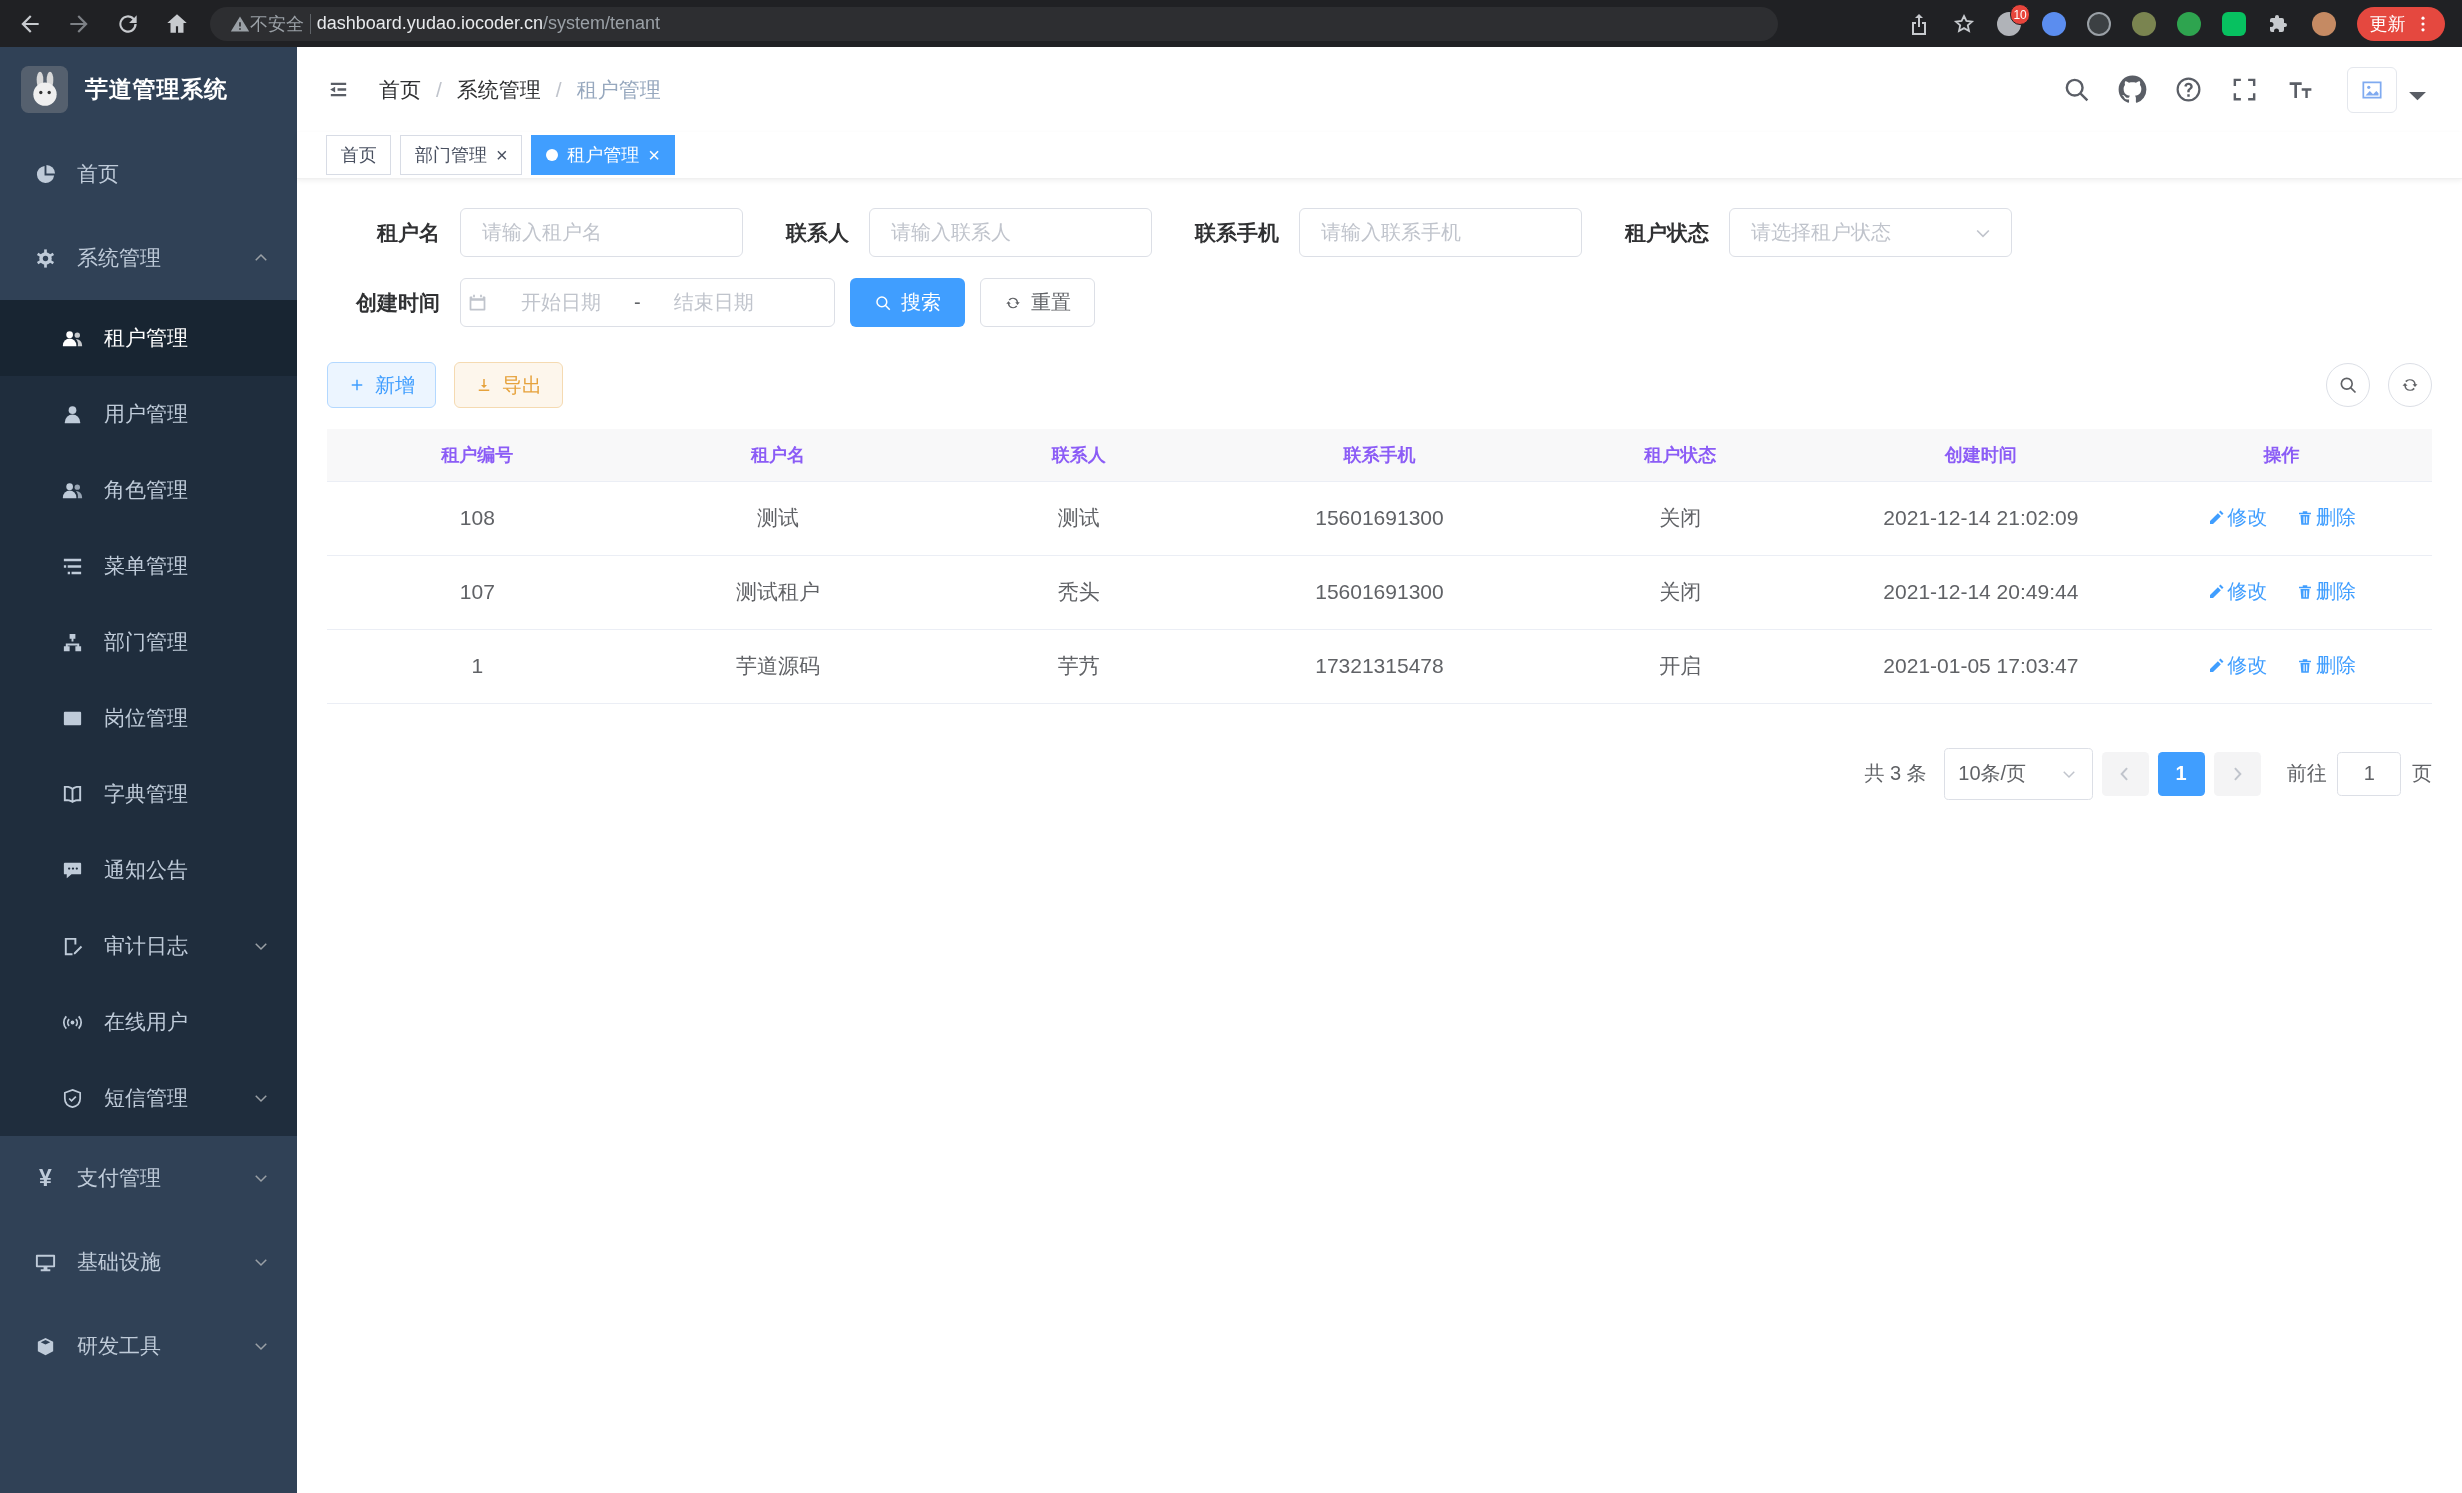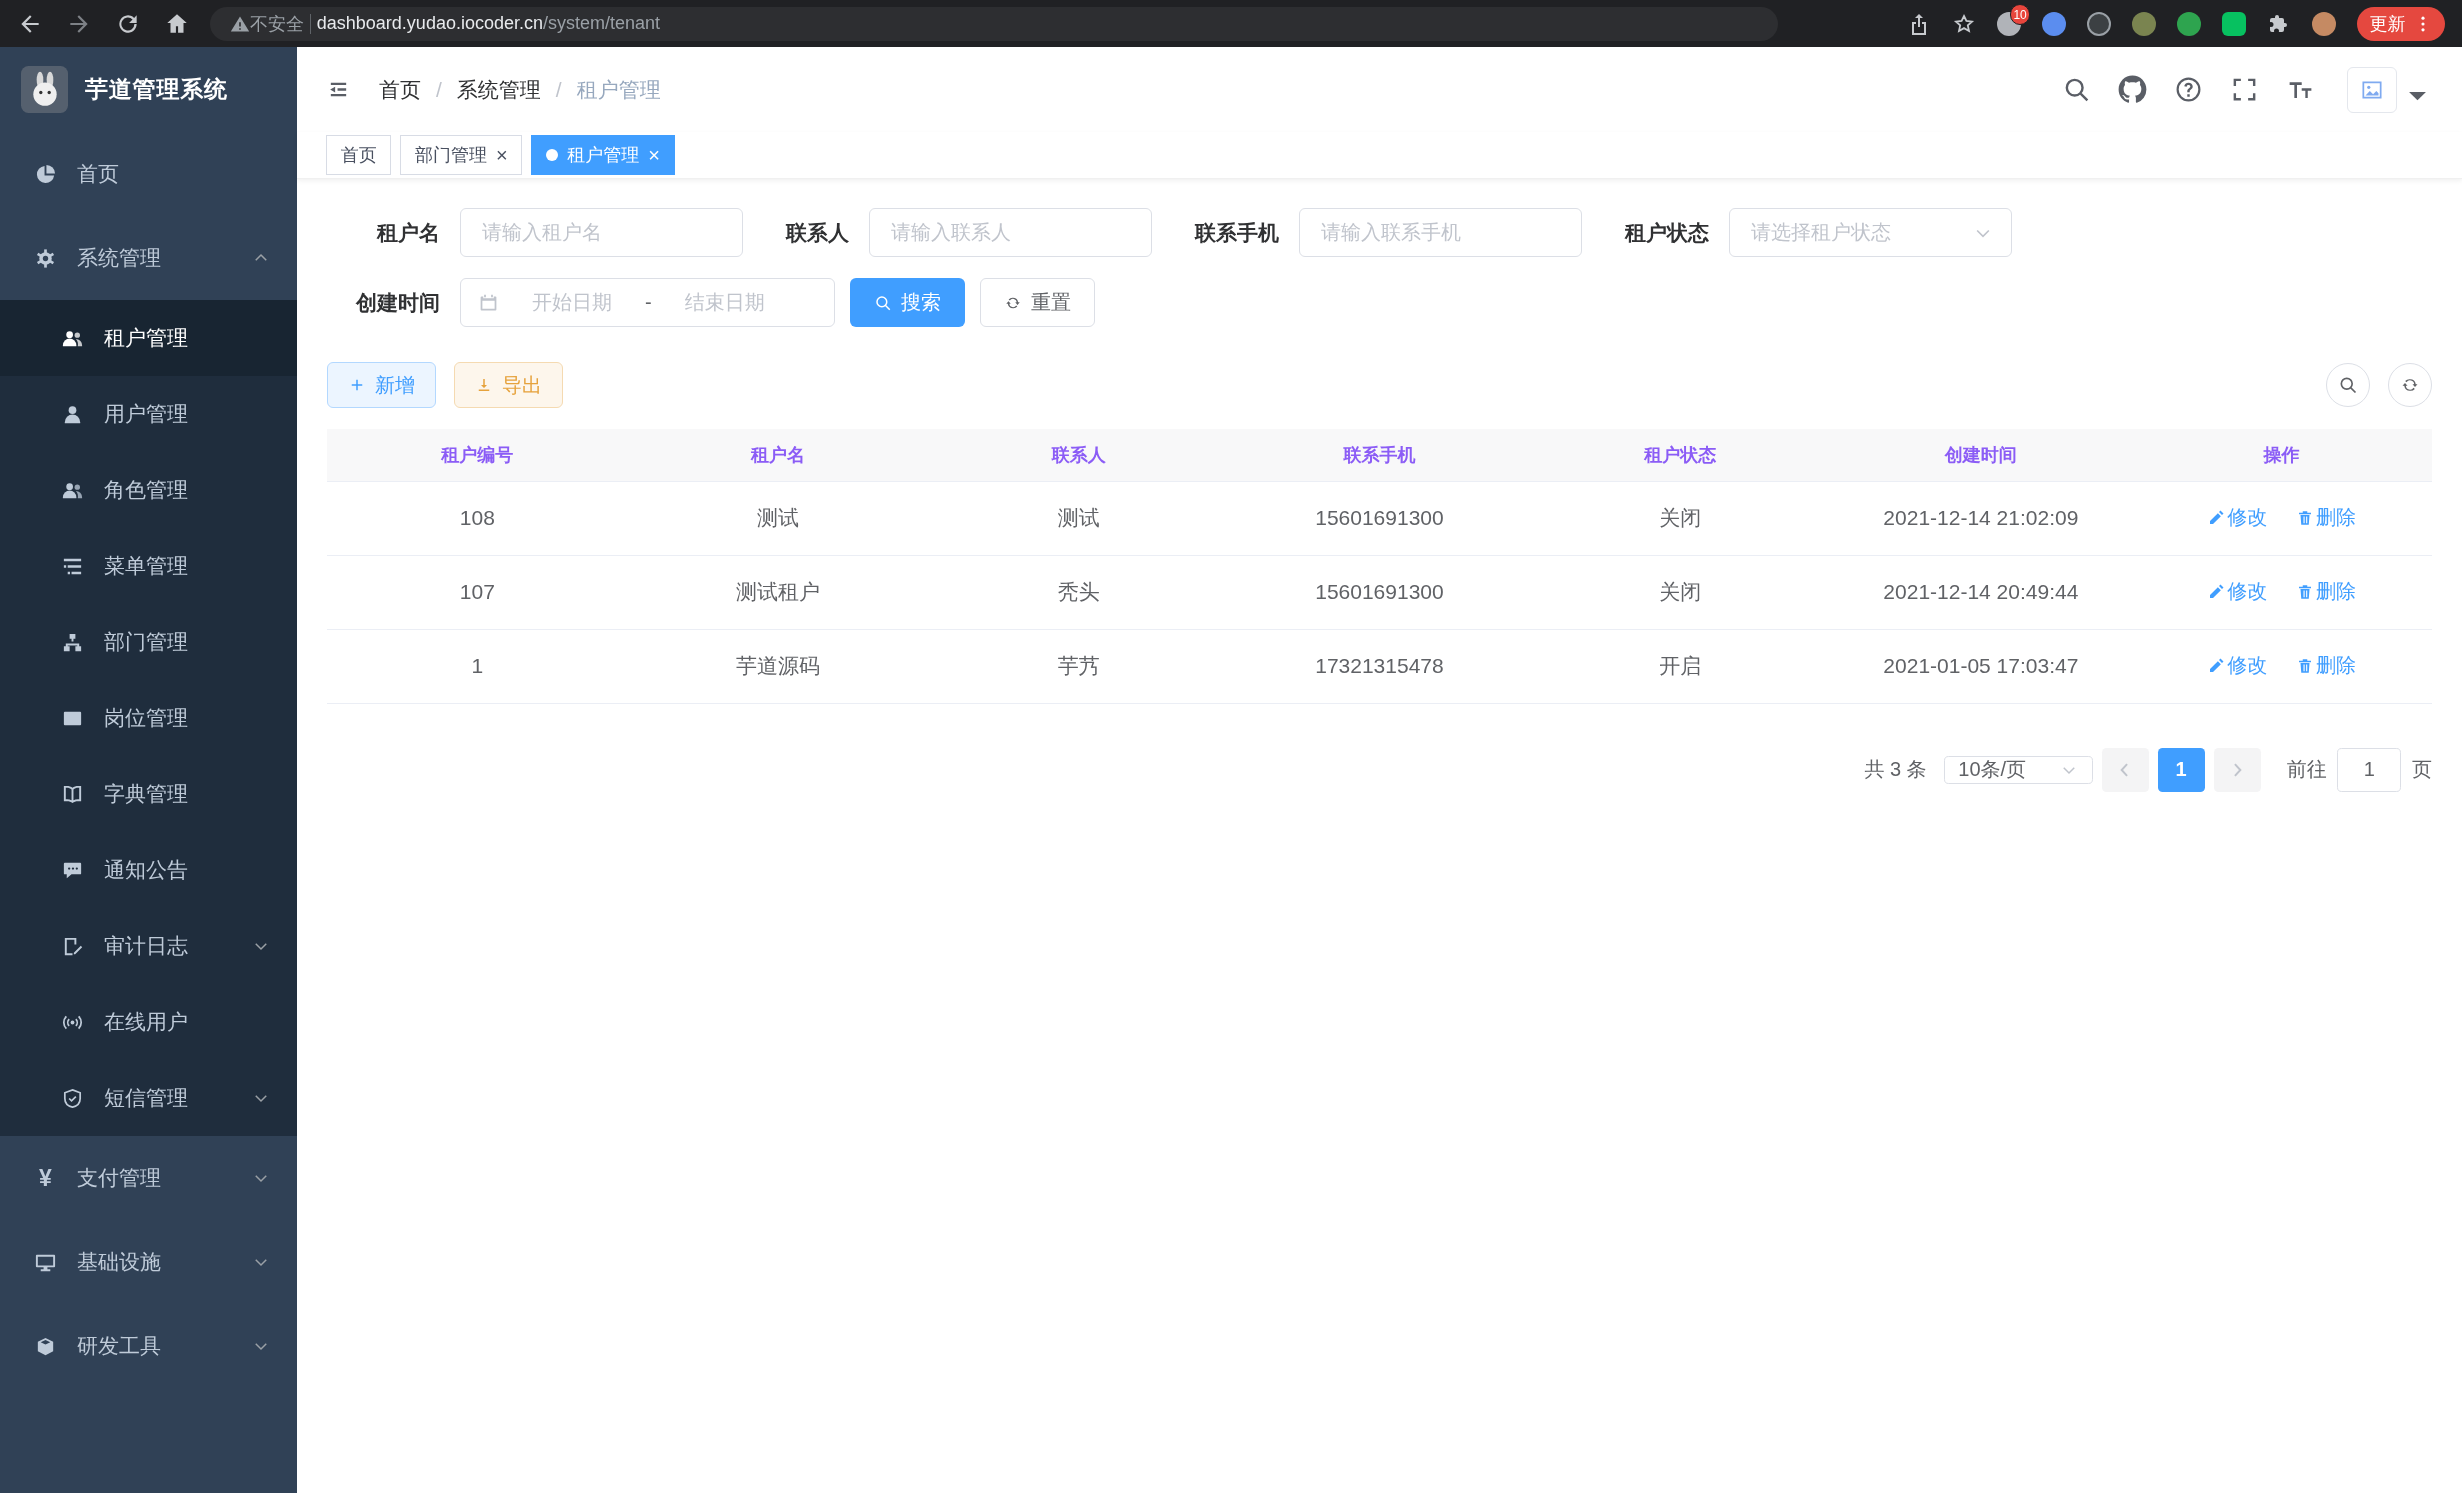--- a/index.html
+++ b/index.html
@@ -87,21 +87,21 @@
   .content{padding:29px 30px;flex:1}
   .form-row{display:flex;align-items:center;margin-bottom:21px}
   .f-item{display:flex;align-items:center}
   .f-item + .f-item{margin-left:43px}
   .f-label{font-size:21px;color:#303133;font-weight:600;margin-right:20px;white-space:nowrap}
   .w-label{min-width:113px;text-align:right}
   .el-input{width:283px;height:49px;border:0.8px solid var(--border);border-radius:6px;padding:0 21px;font-size:20px;color:var(--text);outline:none;font-family:inherit;background:#fff}
   ::placeholder{color:#c0c4cc;opacity:1}
   .el-select{width:283px;height:49px;border:0.8px solid var(--border);border-radius:6px;display:flex;align-items:center;justify-content:space-between;padding:0 18px 0 21px;font-size:20px;color:#c0c4cc;background:#fff}
   .el-select svg{width:20px;height:20px;color:#c0c4cc}
-  .date-range{width:375px;height:49px;border:0.8px solid var(--border);border-radius:6px;display:flex;align-items:center;padding:0 17px;gap:9px;background:#fff}
+  .date-range{width:375px;height:49px;border:0.8px solid var(--border);border-radius:6px;display:flex;align-items:center;padding:0 6px;gap:9px;background:#fff}
   .date-range svg{width:21px;height:21px;color:#c0c4cc}
   .date-input{border:none;outline:none;width:128px;font-size:20px;text-align:center;color:var(--text);font-family:inherit}
   .range-sep{color:#606266;font-size:20px}
 
   .btn{display:inline-flex;align-items:center;gap:9px;height:49px;padding:0 23px;border-radius:6px;font-size:20px;border:0.8px solid transparent;font-family:inherit;white-space:nowrap}
   .btn svg{width:18px;height:18px}
   .btn-primary{background:var(--primary);color:#fff;margin-left:15px}
   .btn-default{background:#fff;border-color:var(--border);color:var(--text);margin-left:15px}
   .btn-primary-plain{background:#ecf5ff;border-color:#b3d8ff;color:var(--primary);height:46px;padding:0 20px}
   .btn-warning-plain{background:#fdf6ec;border-color:#f5dab1;color:#e6a23c;height:46px;padding:0 20px;margin-left:18px}
@@ -113,21 +113,21 @@
 
   .data-table{width:100%;border-collapse:collapse;margin-top:21px;table-layout:fixed}
   .data-table th{height:52px;background:#f8f8f9;color:#8b5cf6;font-size:18px;font-weight:700;border-bottom:0.8px solid var(--table-border);text-align:center}
   .data-table td{height:74px;font-size:21px;color:var(--text);text-align:center;border-bottom:0.8px solid var(--table-border)}
   .link{color:var(--primary);display:inline-flex;align-items:center;gap:2px;font-size:20px;text-decoration:none}
   .link svg{width:18px;height:18px}
   .link + .link{margin-left:23px}
 
   .pagination{display:flex;align-items:center;justify-content:flex-end;margin-top:44px;font-size:20px;color:var(--text)}
   .pg-total{margin-right:17px}
-  .pg-size{width:149px;height:28px;border:0.8px solid var(--border);border-radius:4.6px;display:flex;align-items:center;justify-content:space-between;padding:0 13.7px;background:#fff}
+  .pg-size{width:149px;height:52px;border:0.8px solid var(--border);border-radius:4.6px;display:flex;align-items:center;justify-content:space-between;padding:0 13.7px;background:#fff}
   .pg-size svg{width:18px;height:18px;color:#c0c4cc}
   .pg-btn{width:47px;height:44px;background:#f4f4f5;border-radius:4.6px;display:flex;align-items:center;justify-content:center;color:#c0c4cc;margin-left:9px}
   .pg-btn svg{width:20px;height:20px}
   .pg-page{width:47px;height:44px;background:var(--primary);color:#fff;border-radius:4.6px;display:flex;align-items:center;justify-content:center;font-weight:600;margin-left:9px}
   .pg-goto{margin-left:26px;display:flex;align-items:center;gap:10.7px}
   .pg-input{width:64px;height:44px;border:0.8px solid var(--border);border-radius:4.6px;text-align:center;font-size:20px;color:var(--text);outline:none;font-family:inherit}
 </style>
 </head>
 <body>
 

